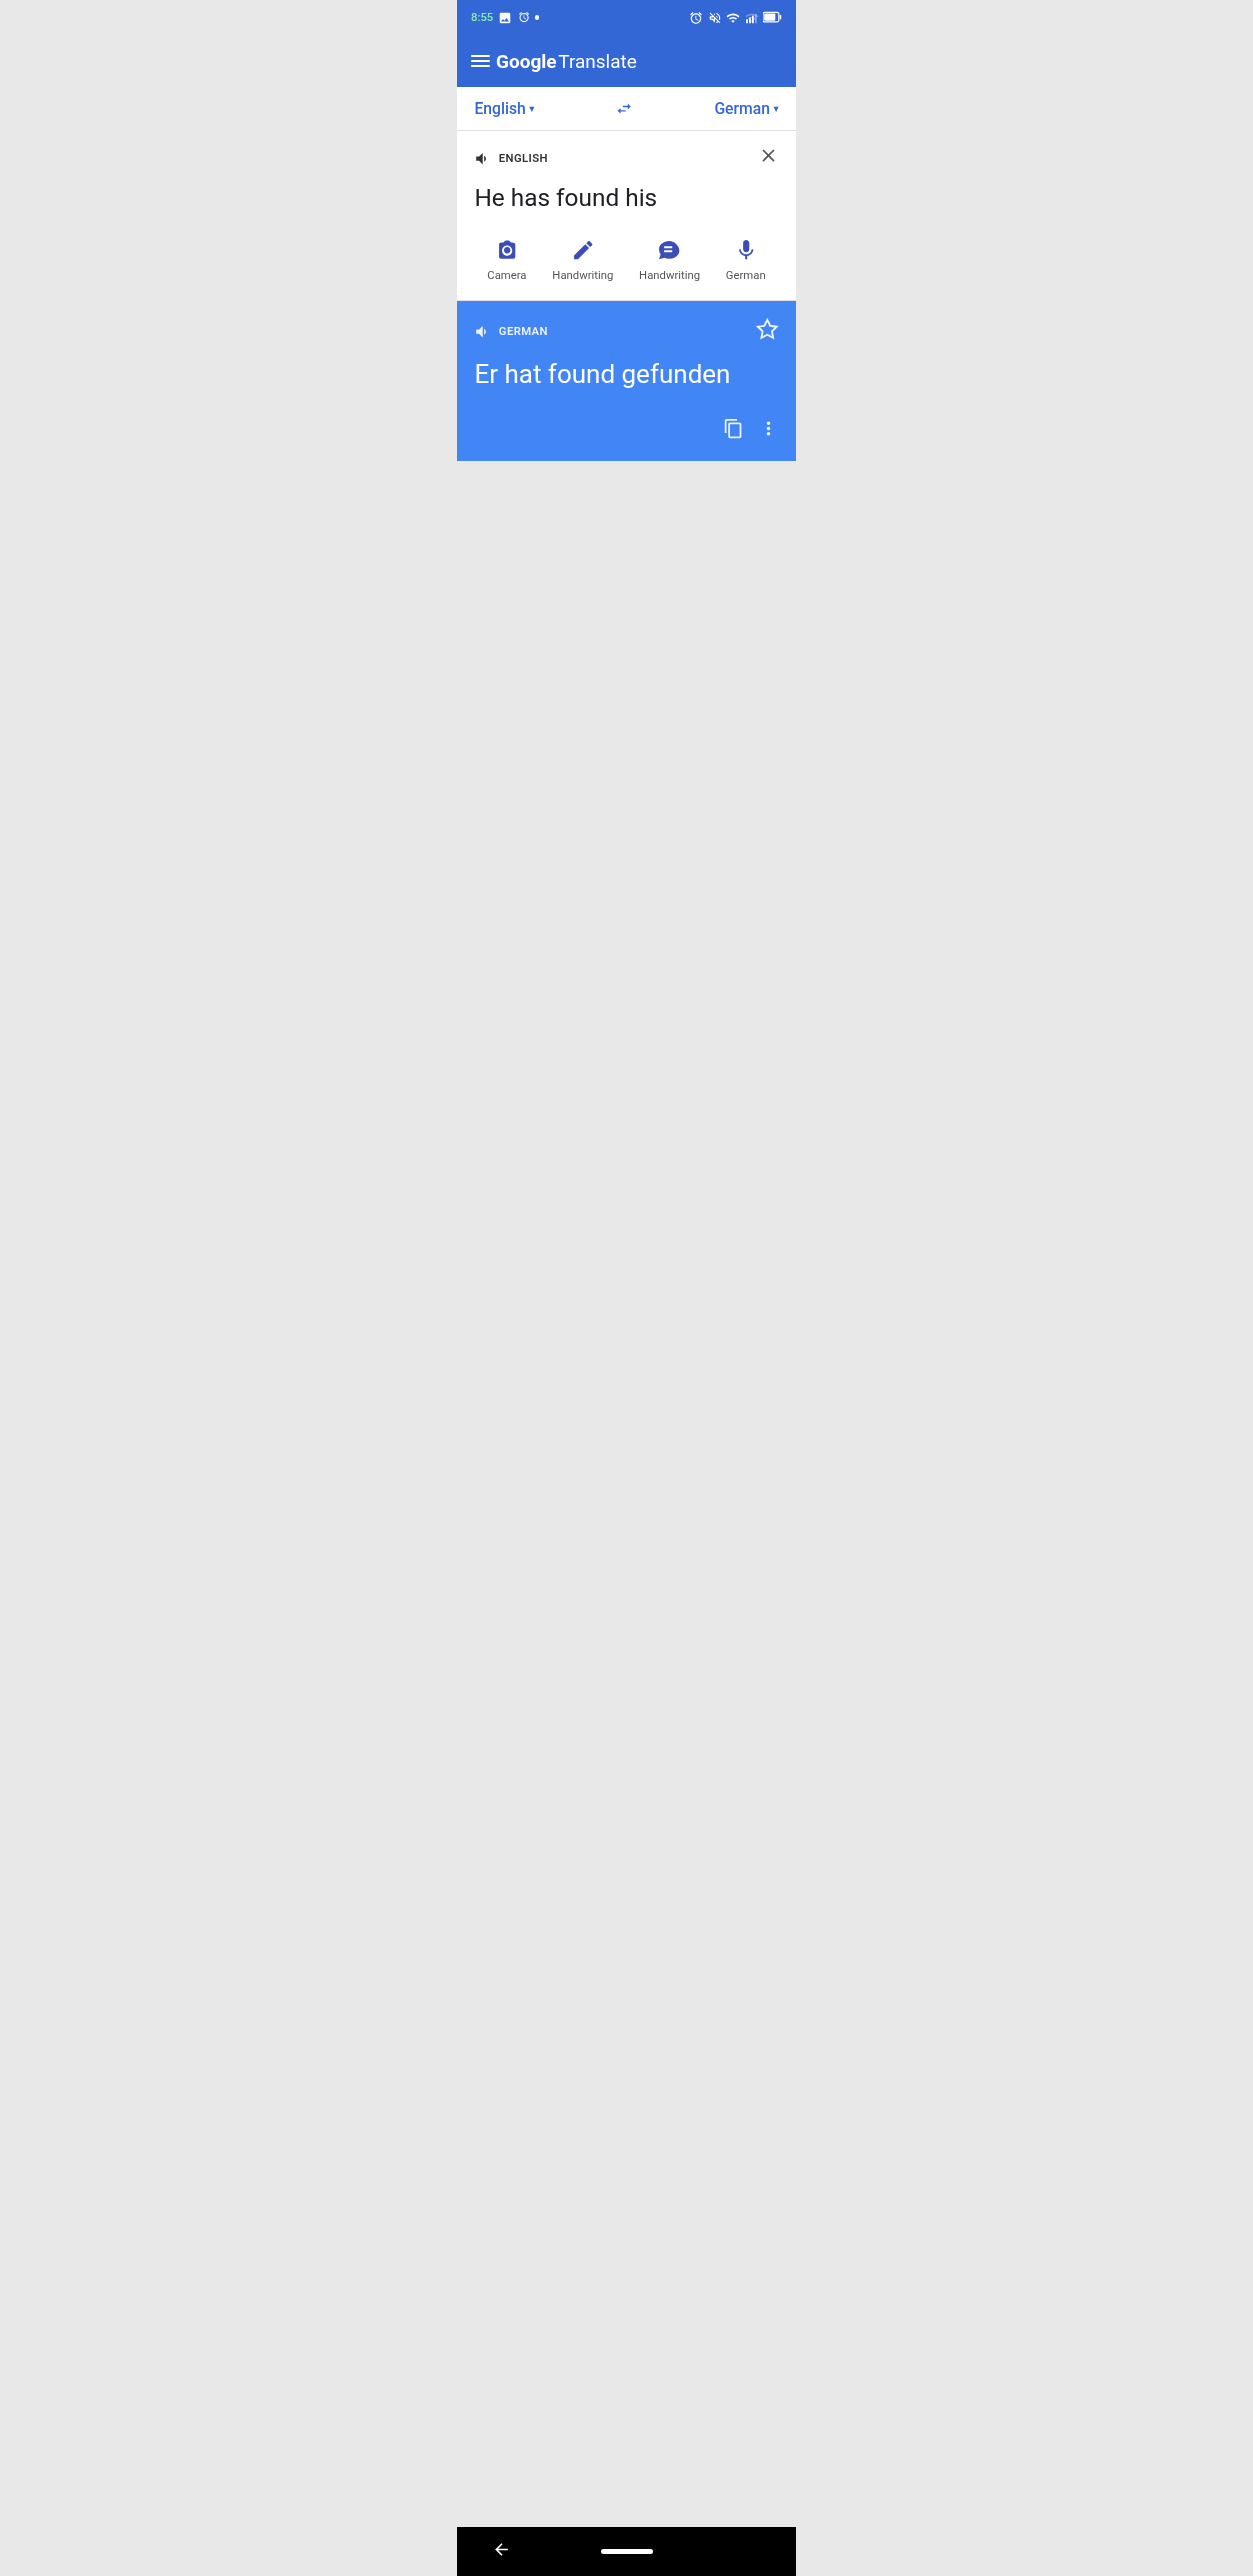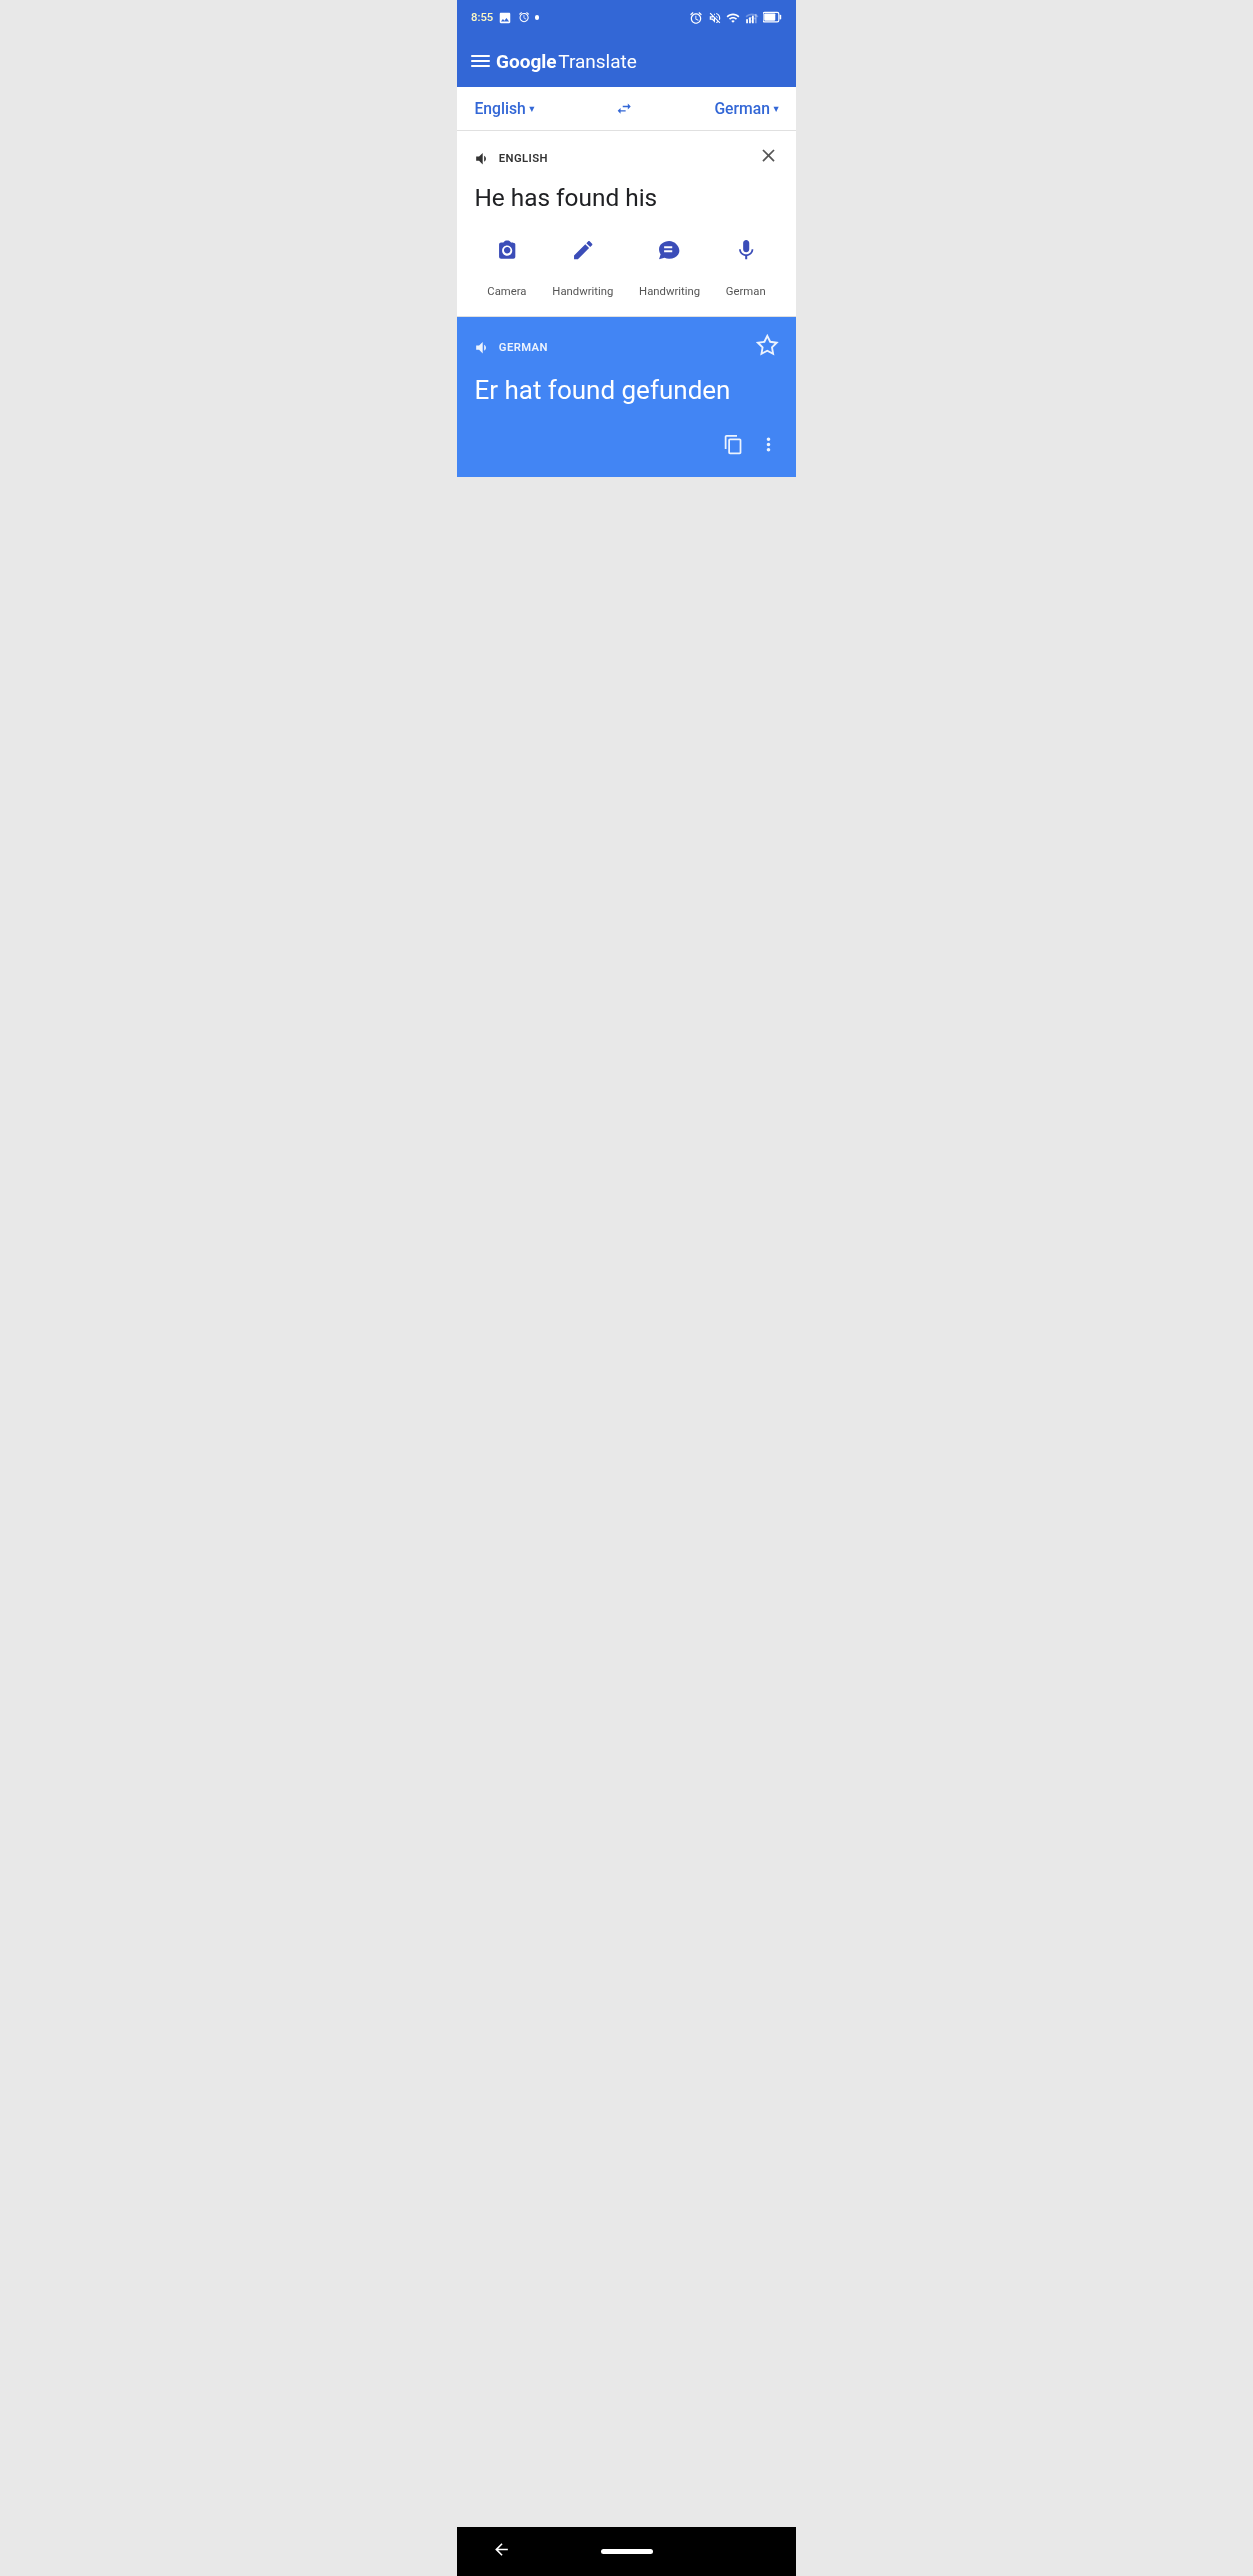--- a/index.html
+++ b/index.html
@@ -15,21 +15,21 @@
       min-height: 661px;
       background: #e8e8e8;
       margin: 0 auto;
       position: relative;
       overflow-x: hidden;
     }
 
     
     .status-bar {
       background: #3367d6;
-      color: #fef9c3;
+      color: #86efac;
       display: flex;
       justify-content: space-between;
       align-items: center;
       padding: 7px 14px;
       height: 35px;
     }
 
     .status-left {
       display: flex;
       align-items: center;
@@ -157,21 +157,21 @@
     .action-buttons {
       display: flex;
       justify-content: space-around;
       padding: 7px 0 3.5px 0;
     }
 
     .action-btn {
       display: flex;
       flex-direction: column;
       align-items: center;
-      gap: 23px;
+      gap: 7px;
       cursor: pointer;
       color: #3b4db8;
     }
 
     .action-btn-label {
       font-size: 11.3px;
       color: #555;
     }
 
     

